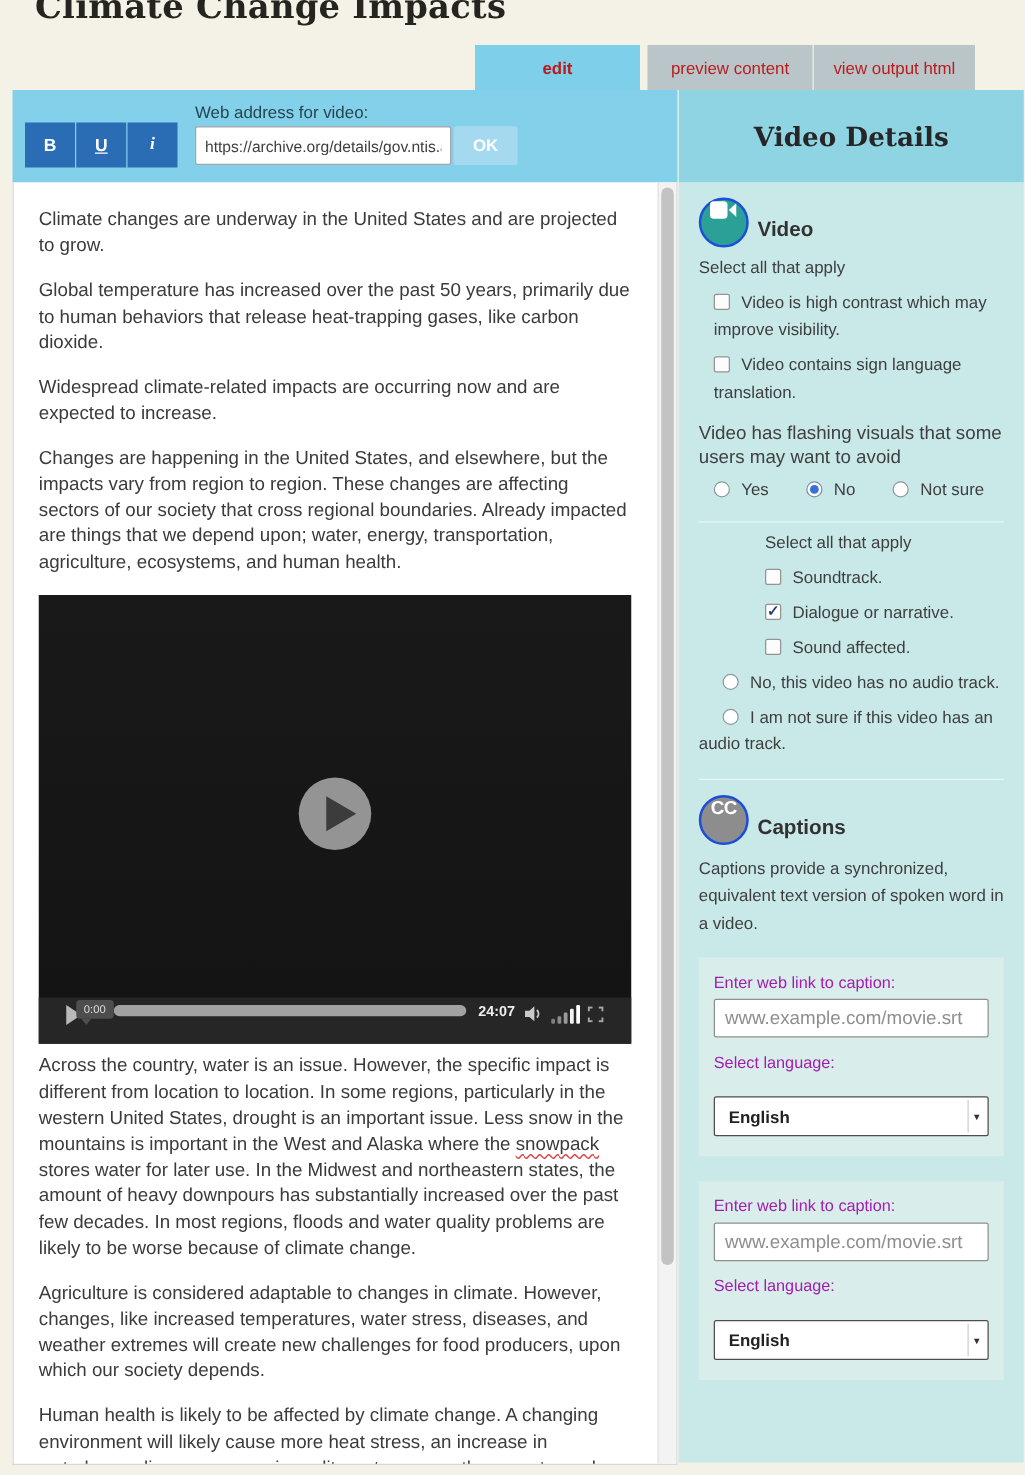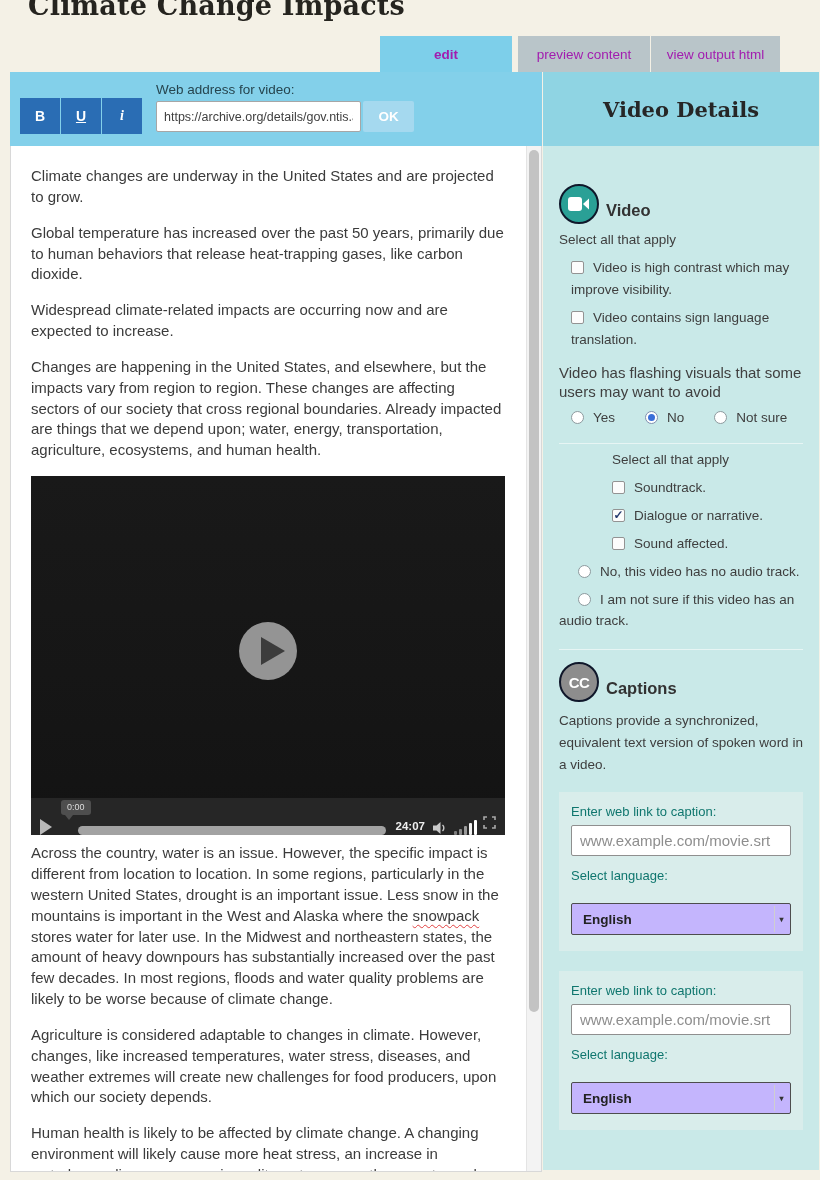--- a/index.html
+++ b/index.html
@@ -15,21 +15,21 @@
     position:absolute; left:28px; top:-10px;
     font-family:"DejaVu Serif", serif;
     font-weight:bold; font-size:27px; color:#25241f;
     letter-spacing:0.2px;
   }
 
   
   .tab {
     position:absolute; top:36px; height:36px;
     display:flex; align-items:center; justify-content:center;
-    font-size:13.5px; color:#a21caf; cursor:pointer;
+    font-size:13.5px; color:#b91c1c; cursor:pointer;
   }
   .tab.active { background: var(--active-tab-blue,#7dcfea); font-weight:bold; }
   .tab.inactive { background: var(--inactive-tab-gray,#b9c5c9); }
   #tab-edit { left:380px; width:132px; }
   #tab-preview { left:518px; width:132px; }
   #tab-output { left:651px; width:129px; }
 
   
   .left-col  { position:absolute; left:10px;  top:72px; width:532px; height:1100px; }
   .right-col { position:absolute; left:543px; top:72px; width:276px; height:808px; }
@@ -83,21 +83,21 @@
   .vplay {
     position:absolute; left:208px; top:146px; width:58px; height:58px; border-radius:50%;
     background:rgba(170,170,170,0.85); cursor:pointer;
   }
   .vplay::after {
     content:""; position:absolute; left:22px; top:15px;
     border-left:24px solid #3c3c3c; border-top:14px solid transparent; border-bottom:14px solid transparent;
   }
   .vcontrols {
     position:absolute; bottom:0; left:0; width:100%; height:37px;
-    background:#262626; display:flex; align-items:flex-end; padding:0 9px;
+    background:#262626; display:flex; align-items:flex-start; padding:0 22px;
   }
   .vc-play {
     width:0; height:0; border-left:12px solid #b9b9b9;
     border-top:8px solid transparent; border-bottom:8px solid transparent;
     margin-top:6px; cursor:pointer;
   }
   .vc-tooltip {
     position:absolute; left:30px; top:2px; background:#4e4e4e; color:#ddd;
     font-size:9px; padding:1px 6px; border-radius:3px;
   }
@@ -121,26 +121,26 @@
   .vc-fs { margin-top:6px; cursor:pointer; }
 
   
   .sb-header {
     height:74px; background:var(--sidebar-header-blue,#8fd4e3);
     display:flex; align-items:center; justify-content:center;
     font-family:"DejaVu Serif",serif; font-weight:bold; font-size:21px; color:#262626;
   }
   .sb-body {
     height:1024px; background:var(--sidebar-body-teal,#c9e9e8);
-    padding:26px 16px; font-size:13.5px; color:#3e3e3e; overflow:hidden;
+    padding:0 16px; font-size:13.5px; color:#3e3e3e; overflow:hidden;
   }
   .icon-row { display:flex; align-items:flex-end; gap:7px; margin:12px 0 8px 0; }
   .circle-icon {
-    width:40px; height:40px; border-radius:50%; border:2px solid #0f172a;
-    display:flex; align-items:center; justify-content:center; flex:0 0 auto;
+    width:40px; height:40px; border-radius:50%; border:2px solid #1d4ed8;
+    display:flex; align-items:flex-start; justify-content:center; flex:0 0 auto;
   }
   .circle-icon.teal { background:var(--icon-teal,#2aa096); }
   .circle-icon.gray { background:var(--icon-gray,#8d8d8d); }
   .cc-text { color:#fff; font-weight:bold; font-size:15px; letter-spacing:-0.5px; }
   .sec-heading { font-weight:bold; font-size:16.5px; color:#323232; padding-bottom:4px; }
   .sb-sub { margin:2px 0 10px 0; }
   .chk-row { padding-left:12px; margin-bottom:7px; line-height:1.6; }
   .cb {
     display:inline-block; width:13px; height:13px; border:1px solid #939393;
     background:#fcfcfc; border-radius:2px; margin-right:9px; vertical-align:-2px; position:relative;
@@ -162,28 +162,28 @@
   .flash-q { font-size:15px; color:#404040; line-height:1.22; margin:14px 0 9px 0; }
   .radio-inline { display:flex; gap:30px; padding-left:12px; margin-bottom:4px; }
   .sb-divider { border:none; border-top:1px solid #e7f5f4; margin:18px 0 6px 0; }
   .aud-row { margin-bottom:7px; line-height:1.55; }
   .aud-row .rd { margin-left:19px; }
   .indent2 { margin-left:53px; }
   .cap-desc { line-height:1.62; margin:4px 0 2px 0; }
   .cap-panel {
     background:var(--caption-panel-teal,#d9edeb); padding:12px 12px 16px 12px; margin-top:16px;
   }
-  .cap-label { font-size:13px; color:#0f766e; margin-bottom:6px; }
+  .cap-label { font-size:13px; color:#a21caf; margin-bottom:6px; }
   .cap-input {
     width:100%; height:31px; border:1px solid #8f8f8f; background:#fff; border-radius:2px;
     padding:0 8px; font-family:"Liberation Sans",sans-serif; font-size:15px; color:#444;
   }
   .cap-input::placeholder { color:#8e8e8e; opacity:1; }
   .cap-select {
-    margin-top:20px; height:32px; background:#c4b5fd; border:1px solid #4d4d4d; border-radius:2px;
+    margin-top:20px; height:32px; background:#ffffff; border:1px solid #4d4d4d; border-radius:2px;
     display:flex; align-items:center; padding:0 2px 0 11px; cursor:pointer;
     font-weight:bold; color:#222; font-size:13.5px;
   }
   .cap-select .spacer { flex:1; }
   .dd-arrow {
     width:14px; height:26px; border-left:1px solid #cfcfcf; display:flex;
     align-items:center; justify-content:center; color:#333; font-size:8px;
   }
 </style>
 </head>

